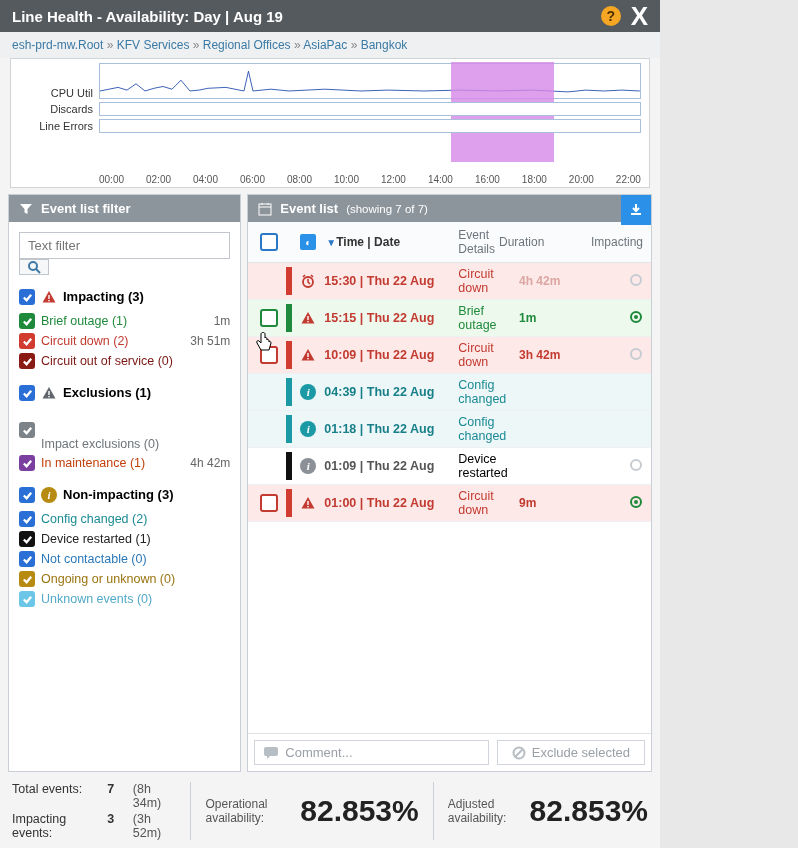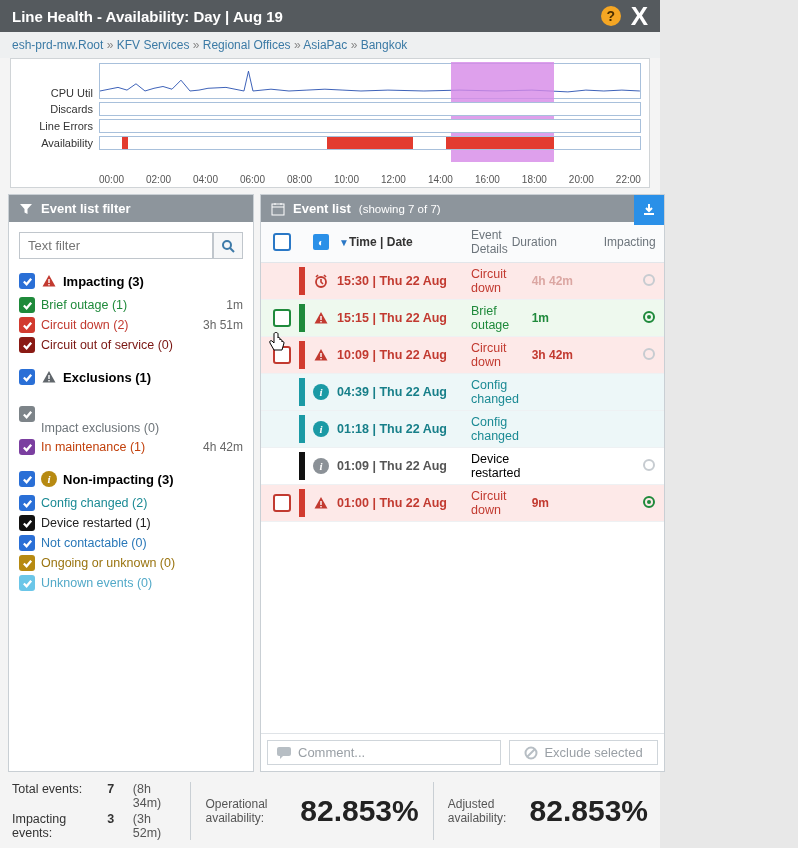--- a/index.html
+++ b/index.html
@@ -27,25 +27,25 @@
   .bar.pink{background:#d688e7;opacity:.8;}
   .sparkline{position:absolute;top:0;bottom:0;left:0;right:0;}
   .content{flex:1;display:flex;gap:6px;padding:0 8px 4px 8px;min-height:0;}
   .pane{background:#fff;border:1px solid #c9cfd4;display:flex;flex-direction:column;}
   .pane-left{width:246px;}
   .pane-right{flex:1;position:relative;}
   .pane-hdr{background:#8d959c;color:#fff;font-weight:600;padding:6px 10px;display:flex;align-items:center;gap:8px;}
   .pane-hdr .small{font-weight:400;font-size:11.5px;}
   .dl-btn{position:absolute;right:0;top:0;width:30px;height:30px;background:#2a90e8;color:#fff;display:flex;align-items:center;justify-content:center;cursor:pointer;}
   .filter-body{padding:10px;overflow:auto;}
-  .search-row{display:flex;margin-bottom:14px;}
+  .search-row{display:flex;margin-bottom:14px;flex-direction:column;}
   .search-row input{flex:1;padding:5px 8px;border:1px solid #c0c6cc;font-size:13px;}
   .search-btn{width:30px;border:1px solid #c0c6cc;background:#f6f7f8;color:#3d7aa8;cursor:pointer;display:flex;align-items:center;justify-content:center;}
   .fgroup{margin-bottom:14px;}
-  .fgroup .fhead{display:flex;align-items:center;gap:6px;font-weight:700;margin-bottom:6px;}
+  .fgroup .fhead{display:flex;align-items:flex-start;gap:6px;font-weight:700;margin-bottom:6px;}
   .fitem{display:flex;align-items:center;gap:6px;padding:2px 0;font-size:12.5px;justify-content:space-between;}
   .fitem .lbl{display:flex;align-items:center;gap:6px;}
   .fitem .dur{color:#666;font-size:12px;}
   .chk{width:16px;height:16px;border-radius:3px;display:inline-flex;align-items:center;justify-content:center;color:#fff;font-size:11px;font-weight:bold;cursor:pointer;}
   .chk.blue{background:#2a6fd6;}
   .chk.green{background:#1f8a3b;}
   .chk.red{background:#d23b2f;}
   .chk.darkred{background:#8a1a14;}
   .chk.gray{background:#7d8489;}
   .chk.purple{background:#7b3fa0;}
@@ -138,28 +138,20 @@
         </div>
       </div>
       <div class="chart-row small bordered">
         <div class="label">Discards</div>
         <div class="track"></div>
       </div>
       <div class="chart-row small bordered">
         <div class="label">Line Errors</div>
         <div class="track"></div>
       </div>
-      <div class="chart-row small bordered">
-        <div class="label">Availability</div>
-        <div class="track">
-          <div class="bar red" style="left:4%;width:1.2%;"></div>
-          <div class="bar red" style="left:42%;width:16%;"></div>
-          <div class="bar red" style="left:64%;width:20%;"></div>
-        </div>
-      </div>
     </div>
     <div class="axis" id="axis">
         <span>00:00</span>
         <span>02:00</span>
         <span>04:00</span>
         <span>06:00</span>
         <span>08:00</span>
         <span>10:00</span>
         <span>12:00</span>
         <span>14:00</span>

